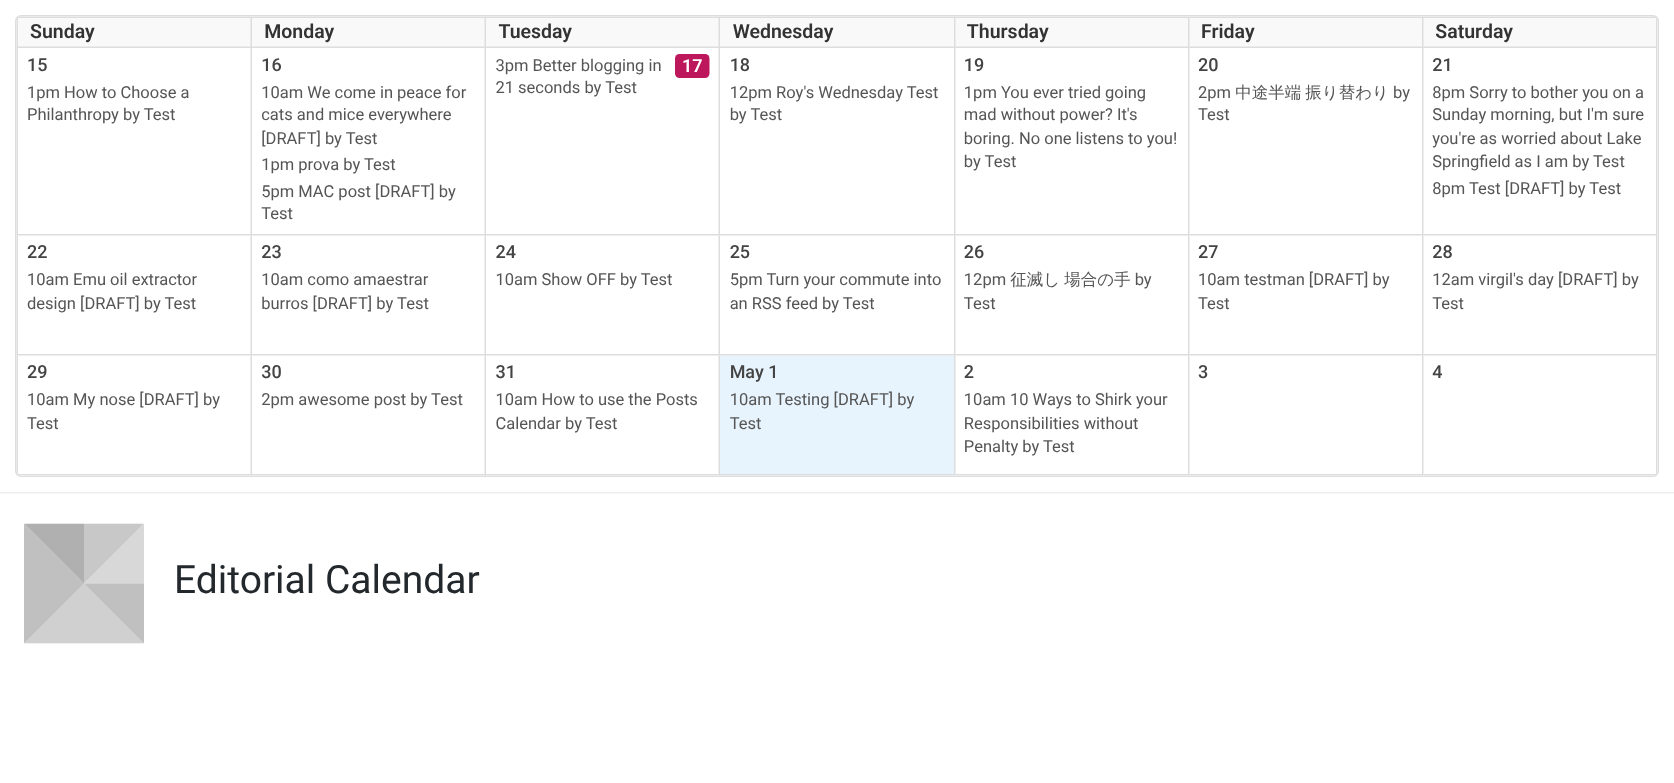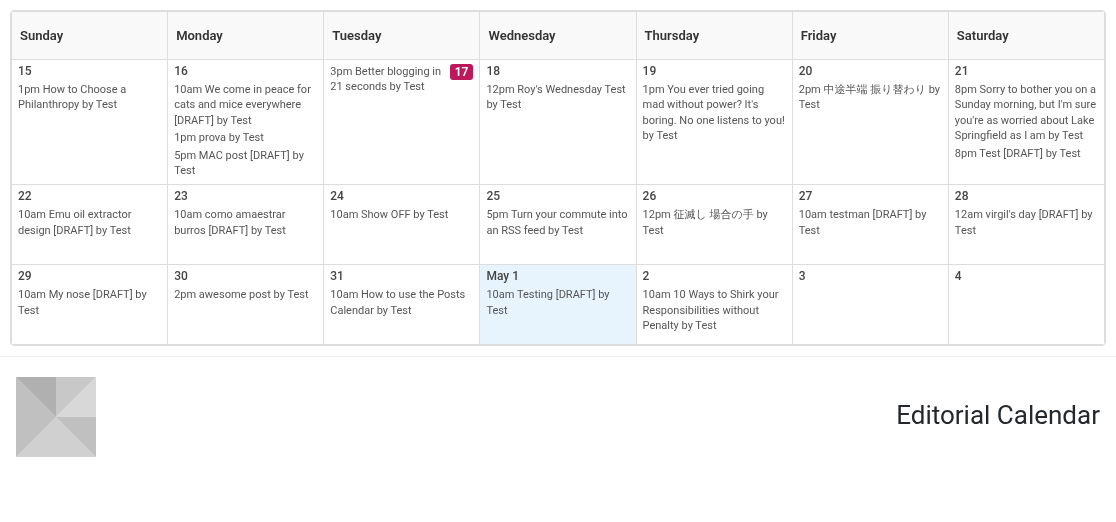--- a/index.html
+++ b/index.html
@@ -13,21 +13,21 @@
     }
 
     .calendar-table {
       width: 100%;
       border-collapse: collapse;
     }
 
     .calendar-table th {
       background: #f9f9f9;
       border: 1px solid #ddd;
-      padding: 16px 8px;
+      padding: 2px 8px;
       text-align: left;
       font-size: 13px;
       font-weight: 600;
       color: #333;
     }
 
     .calendar-table td {
       border: 1px solid #ddd;
       padding: 4px 6px;
       vertical-align: top;
@@ -80,21 +80,20 @@
       flex-shrink: 0;
     }
 
     .plugin-icon svg {
       width: 80px;
       height: 80px;
     }
 
     .plugin-details {
       flex: 1;
-      text-align: right;
     }
 
     .plugin-title {
       font-size: 26px;
       font-weight: 400;
       color: #23282d;
       margin-bottom: 4px;
     }
 
     .plugin-authors {

